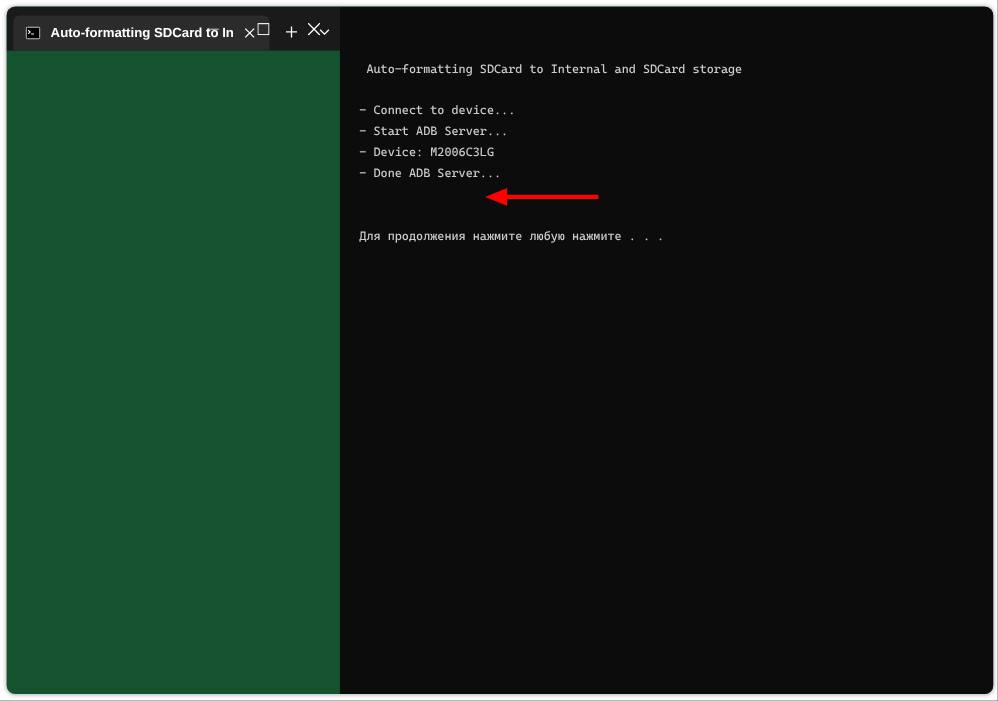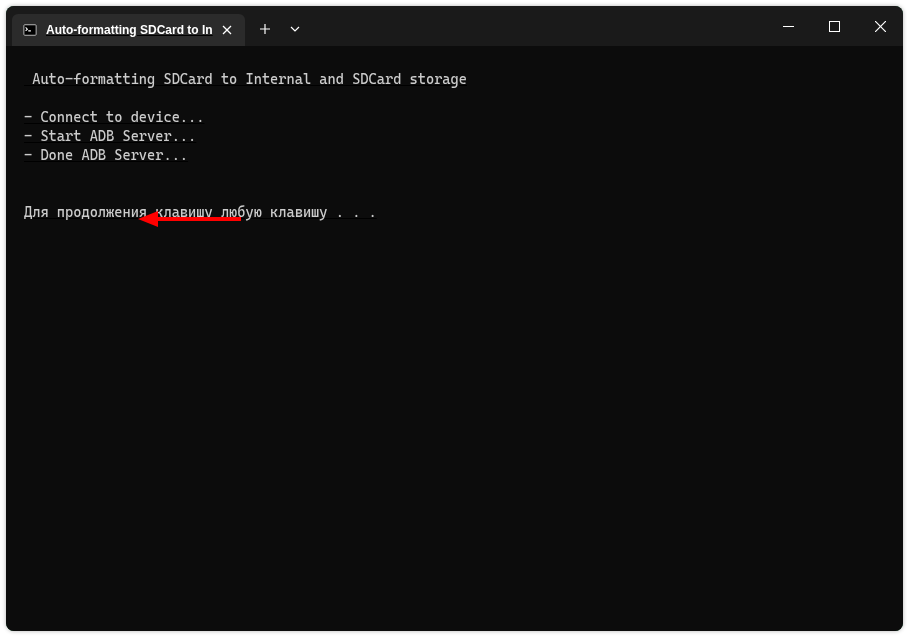--- a/index.html
+++ b/index.html
@@ -15,23 +15,22 @@
       overflow: hidden;
     }
     .window {
       width: 897px;
       height: 625px;
       margin: 6px;
       background: #14532d;
       border-radius: 8px;
       overflow: hidden;
       display: flex;
-      flex-direction: column;
+      flex-direction: row;
       box-shadow: 0 0 4px rgba(0,0,0,0.3);
-      text-decoration: underline;
     }
     .titlebar {
       height: 40px;
       background: #1a1a1a;
       display: flex;
       align-items: center;
       position: relative;
     }
     .tab-area {
       display: flex;
@@ -121,23 +120,23 @@
       height: 40px;
       display: flex;
       align-items: center;
       justify-content: center;
       color: #ffffff;
       cursor: pointer;
     }
     .terminal {
       flex: 1;
       background: #0c0c0c;
-      padding: 5px 4px;
+      padding: 28px 4px;
       color: #cccccc;
-      font-size: 14px;
+      font-size: 11px;
       line-height: 19px;
       position: relative;
       font-family: Consolas, 'Cascadia Mono', monospace;
     }
     .terminal-line {
       white-space: pre;
       padding: 0 14px;
     }
     .blank-line {
       height: 19px;
@@ -201,24 +200,25 @@
         </svg>
       </div>
     </div>
   </div>
   <div class="terminal">
     <div class="blank-line"></div>
     <div class="terminal-line"> Auto-formatting SDCard to Internal and SDCard storage</div>
     <div class="blank-line"></div>
     <div class="terminal-line">- Connect to device...</div>
     <div class="terminal-line">- Start ADB Server...</div>
+    <div class="terminal-line">- Device: M2006C3LG</div>
     <div class="terminal-line">- Done ADB Server...</div>
     <div class="blank-line"></div>
     <div class="blank-line"></div>
-    <div class="terminal-line">Для продолжения клавишу любую клавишу . . .</div>
+    <div class="terminal-line">Для продолжения нажмите любую нажмите . . .</div>
 
     <div class="annotation-arrow">
       <svg width="110" height="30" viewBox="0 0 110 30">
         <line x1="105" y1="15" x2="20" y2="15" stroke="#ff0000" stroke-width="4"></line>
         <polygon points="2,15 22,7 22,23" fill="#ff0000"></polygon>
       </svg>
     </div>
   </div>
 </div>
 

